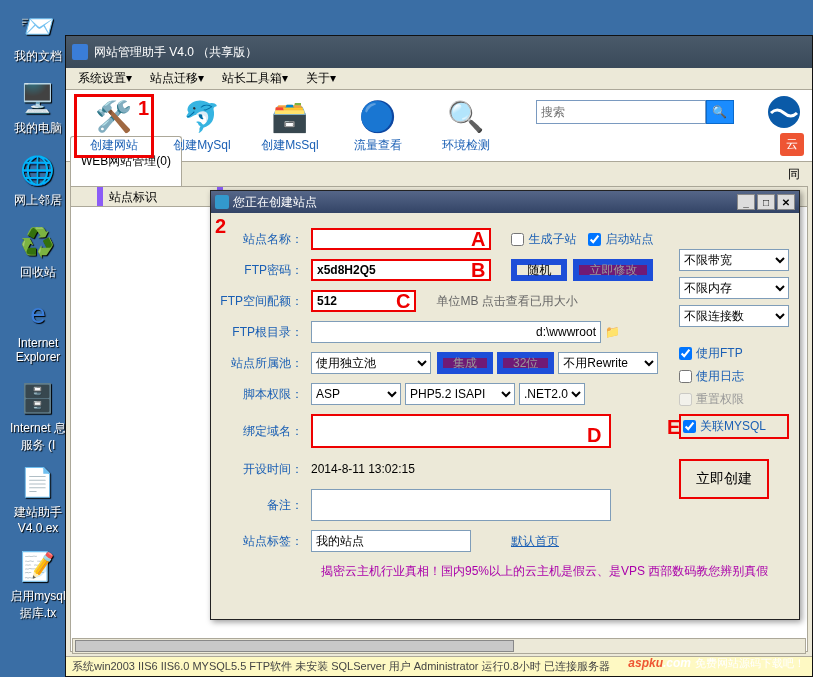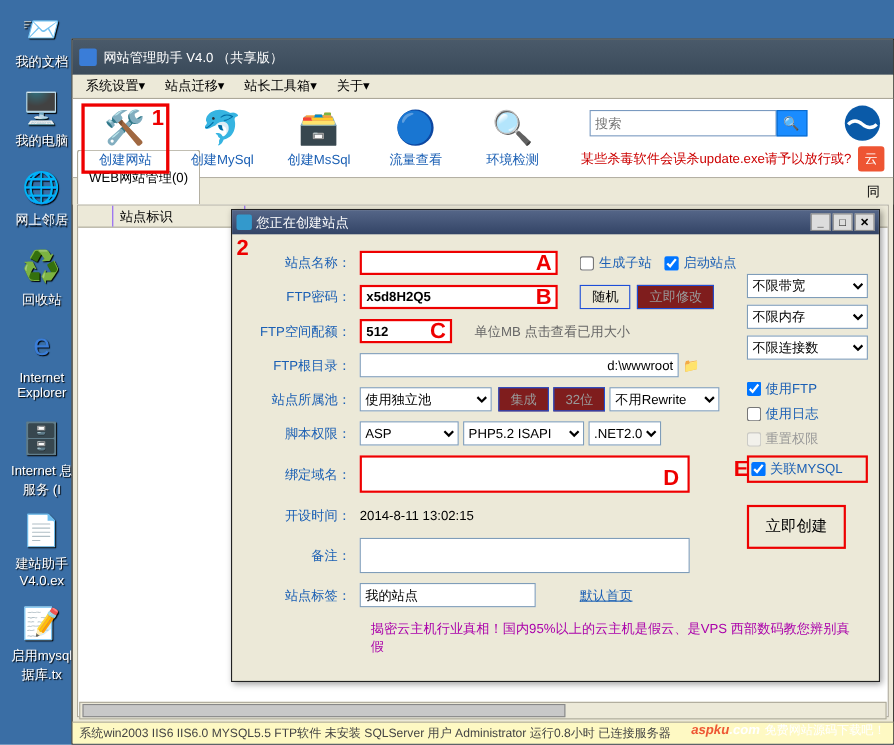--- a/index.html
+++ b/index.html
@@ -21,33 +21,33 @@
 .searchbar input{width:170px;height:24px;border:1px solid #7a9ac0;padding:0 4px}
 .searchbtn{width:28px;height:24px;background:#1a8cff;color:#fff;display:flex;align-items:center;justify-content:center;border:1px solid #0a6acc}
 .warning-text{color:#c00;font-size:12px}
 .cloud-btn{background:#e53;color:#fff;padding:3px 6px;border-radius:3px;margin-left:6px}
 .tabs{height:24px;background:#ece9d8;display:flex;align-items:flex-end;padding:0 4px;gap:2px}
 .tab{padding:16px 10px;border:1px solid #aca899;border-bottom:none;background:#ece9d8;border-radius:3px 3px 0 0}
 .tab.active{background:#fff}
 .tab-label{color:#000}
 .content{flex:1;background:#fff;border:1px solid #aca899;margin:0 4px 4px;position:relative}
 .grid-header{height:20px;background:#ece9d8;border-bottom:1px solid #aca899;display:flex}
-.grid-header div{border-right:1px solid #8b5cf6;padding:2px 6px}
+.grid-header div{border-right:6px solid #8b5cf6;padding:2px 6px}
 .popup{position:absolute;left:210px;top:190px;width:590px;height:430px;background:#ece9d8;border:1px solid #222;box-shadow:2px 2px 6px rgba(0,0,0,0.4);display:flex;flex-direction:column;z-index:50}
 .popup-title{height:22px;background:linear-gradient(#568,#346);color:#fff;display:flex;align-items:center;padding:0 4px;gap:4px}
 .popup-title .ticon{width:14px;height:14px;background:#39c;border-radius:2px}
 .winbtns{margin-left:auto;display:flex;gap:2px}
 .winbtn{width:18px;height:16px;background:#ddd;border:1px solid #888;display:flex;align-items:center;justify-content:center;font-size:10px;font-weight:bold;color:#000}
-.popup-body{flex:1;padding:14px 16px;position:relative}
+.popup-body{flex:1;padding:14px 0;position:relative}
 .form-row{display:flex;align-items:center;margin-bottom:7px;height:24px}
 .form-label{width:100px;text-align:right;color:#1a5fb4;padding-right:8px}
 .form-input{height:22px;border:1px solid #7f9db9;padding:0 4px;background:#fff}
 .form-select{height:22px;border:1px solid #7f9db9;background:#fff}
-.btn{height:22px;padding:0 10px;background:#ece9d8;border:1px solid #1d4ed8;cursor:pointer;display:inline-flex;align-items:center}
-.btn.disabled{color:#999;background:#7f1d1d}
+.btn{height:22px;padding:0 10px;background:#ece9d8;border:6px solid #1d4ed8;cursor:pointer;display:inline-flex;align-items:center}
+.btn.disabled{color:#999;background:#701a75}
 .side-col{position:absolute;right:10px;top:36px;width:110px;display:flex;flex-direction:column;gap:6px}
 .side-col select{width:100%}
 .chk-row{display:flex;align-items:center;gap:4px;color:#1a5fb4}
 .chk-row.disabled{color:#999}
 .big-btn{width:90px;height:40px;background:#ece9d8;border:1px solid #888;font-size:14px;display:flex;align-items:center;justify-content:center;cursor:pointer}
 .red-outline{border:2px solid #e00 !important}
 .hint{color:#666;margin-left:6px;cursor:pointer}
 .link-hint{color:#1a5fb4;text-decoration:underline;cursor:pointer}
 .statusbar{height:20px;background:#fef9c3;border-top:1px solid #aca899;color:#444;padding:2px 6px;font-size:11px;white-space:nowrap;overflow:hidden}
 .scrollbar-h{position:absolute;bottom:22px;left:6px;right:6px;height:16px;background:#ece9d8;border:1px solid #aca899;display:flex;align-items:center}
@@ -109,21 +109,20 @@
             <span>🔍</span>
           </div>
         <div style="width:40px;height:34px;margin-left:30px;display:flex;align-items:center;justify-content:center">
             <svg width="34" height="34">
               <circle cx="17" cy="17" r="16" fill="#0a5aa8"></circle>
               <path d="M4 18 Q10 12 17 18 T30 18" stroke="#fff" stroke-width="3" fill="none"></path>
             </svg>
           </div>
       </div>
       <div style="display:flex;align-items:center">
-          <span class="warning-text">某些杀毒软件会误杀update.exe请予以放行或?</span>
           <span class="cloud-btn">云</span>
         </div>
     </div>
   </div>
   <div class="tabs">
     <div class="tab active"><span class="tab-label">WEB网站管理(0)</span></div>
     <div style="margin-left:auto;padding:3px 8px">同</div>
   </div>
   <div class="content">
     <div class="grid-header">
@@ -165,21 +164,21 @@
     <div class="form-row">
       <div class="form-label">FTP密码：</div>
       <input class="form-input red-outline" style="width: 180px; font-weight: bold;" value="x5d8H2Q5">
       <div class="annotation" style="position:static;margin-left:-20px">B</div>
       <div class="btn" style="margin-left:26px">随机</div>
       <div class="btn disabled" style="margin-left:6px">立即修改</div>
     </div>
 
     <div class="form-row">
       <div class="form-label">FTP空间配额：</div>
-      <input class="form-input red-outline" style="width: 84px; font-weight: bold;" value="512">
+      <input class="form-input red-outline" style="width: 105px; font-weight: bold;" value="512">
       <div class="annotation" style="position:static;margin-left:-20px">C</div>
       <span class="hint" style="margin-left:26px">单位MB 点击查看已用大小</span>
     </div>
 
     <div class="form-row">
       <div class="form-label">FTP根目录：</div>
       <input class="form-input" style="width: 290px; text-align: right;" value="d:\wwwroot">
       <span style="margin-left:4px">📁</span>
     </div>
 

